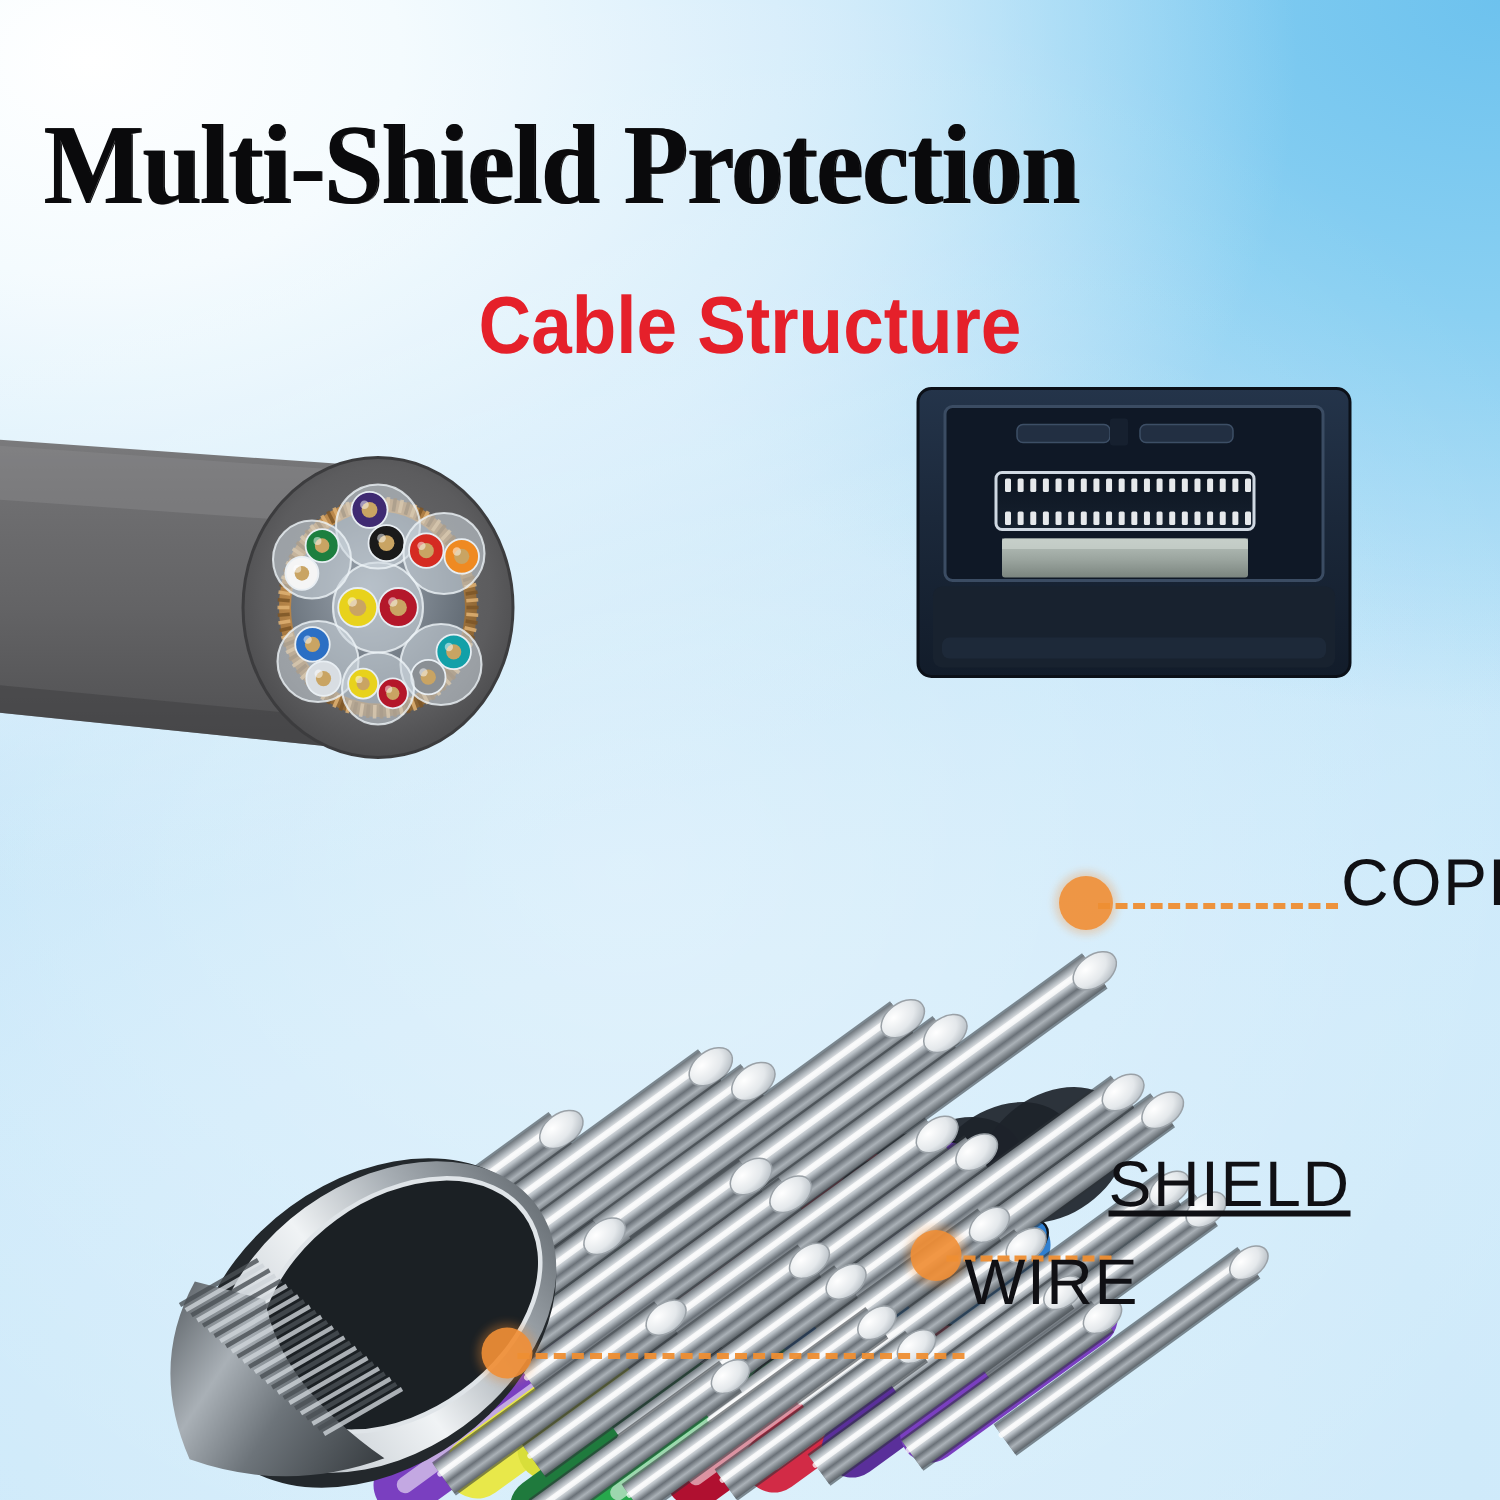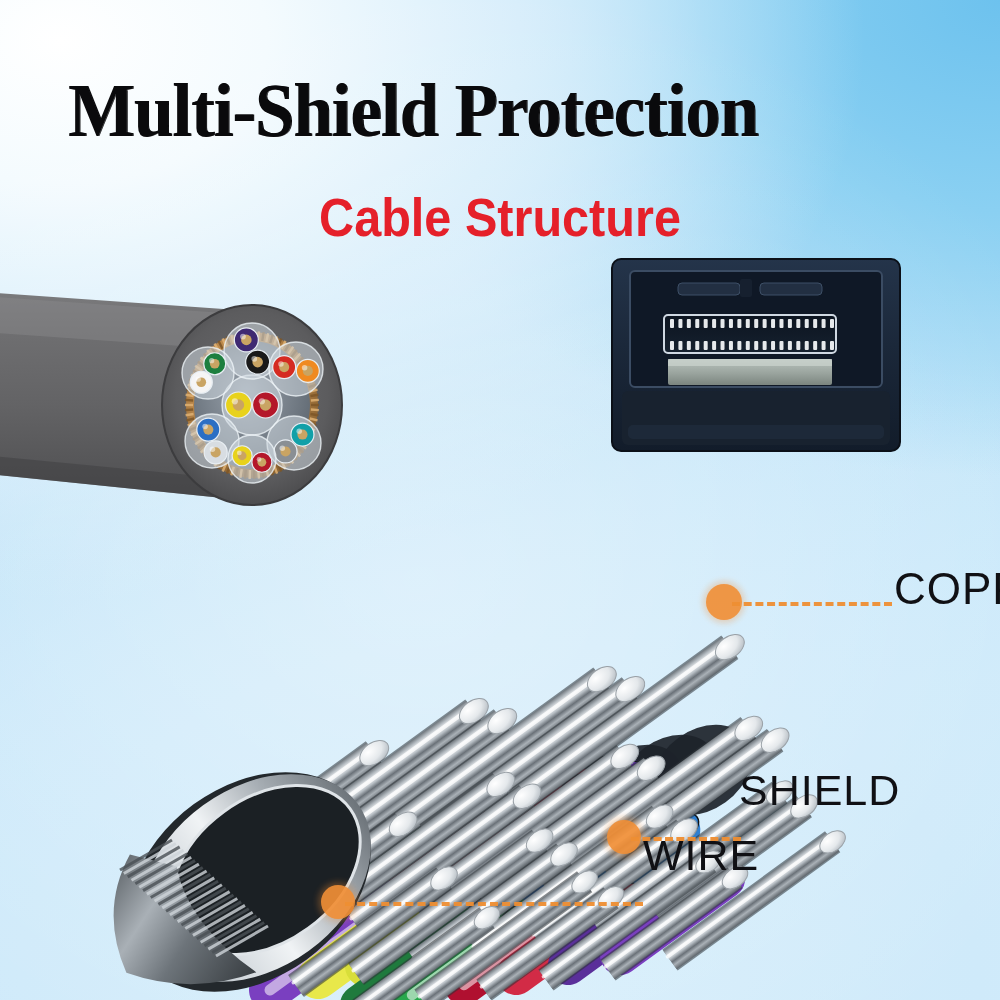--- a/index.html
+++ b/index.html
@@ -19,21 +19,21 @@
       radial-gradient(100% 70% at 100% 0%, #6dc2ee 0%, #8ad0f2 30%, rgba(138,208,242,0) 68%),
       radial-gradient(120% 90% at 50% 100%,#d7eefb 0%, #cfeafa 40%, rgba(207,234,250,0) 80%),
       linear-gradient(160deg, #eaf6fd 0%, #b9e0f6 38%, #c9e9fb 70%, #d9f0fc 100%);
   }
   #bg .vig {
     position:absolute; inset:0;
     background:radial-gradient(130% 110% at 42% 58%, rgba(255,255,255,.35) 0%, rgba(255,255,255,0) 55%);
   }
 
   
-  .title-wrap { position:absolute; left:0; top:72px; width:826px; text-align:center; }
+  .title-wrap { position:absolute; left:0; top:72px; width:826px; text-align:left; }
   #main-title {
     font-family:"Liberation Serif", serif;
     font-weight:700;
     font-size:76px;
     line-height:1;
     color:#0a0a0c;
     letter-spacing:-1px;
     transform:scaleX(.93);
     text-shadow:0 1px 0 rgba(255,255,255,.35), 1px 0 0 #0a0a0c;
     white-space:nowrap;
@@ -79,21 +79,21 @@
     white-space:nowrap;
     letter-spacing:1px;
   }
 
   #callout-copper .dot  { left:0;   top:14px;  width:36px; height:36px; }
   #callout-copper .lead { left:26px; top:32px; width:160px; }
   #callout-copper .lbl  { left:188px; top:-6px; font-size:44px; }
 
   #callout-shield .dot  { left:0;   top:14px;  width:34px; height:34px; }
   #callout-shield .lead { left:24px; top:31px; width:110px; }
-  #callout-shield .lbl  { left:132px; top:-40px; font-size:43px; }
+  #callout-shield .lbl  { left:132px; top:-40px; font-size:43px;text-decoration:underline; }
 
   #callout-wire .dot  { left:0;   top:14px;  width:34px; height:34px; }
   #callout-wire .lead { left:24px; top:31px; width:298px; }
   #callout-wire .lbl  { left:322px; top:-40px; font-size:43px;text-align:right; }
 </style>
 </head>
 <body>
 
 <div id="bg">
   <div class="g1"></div>

